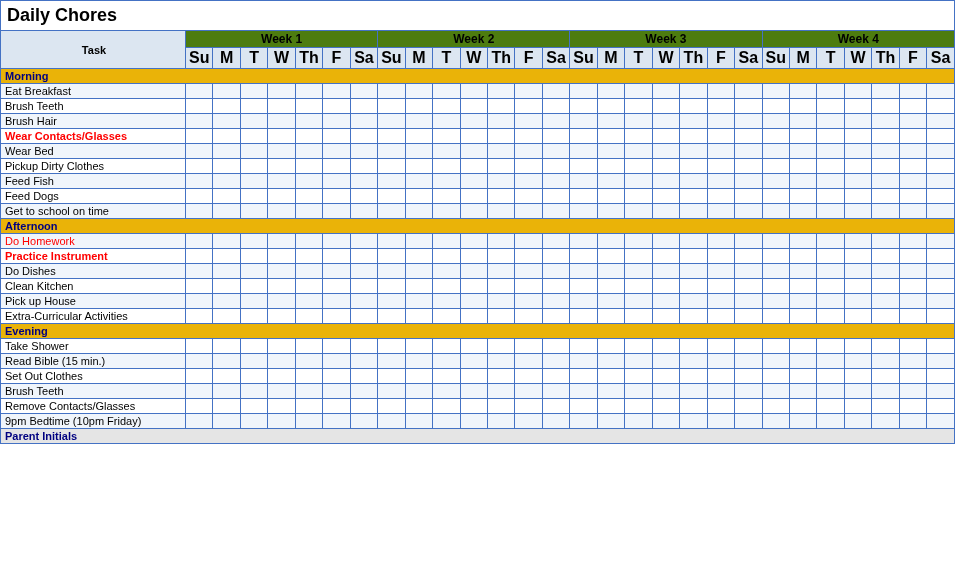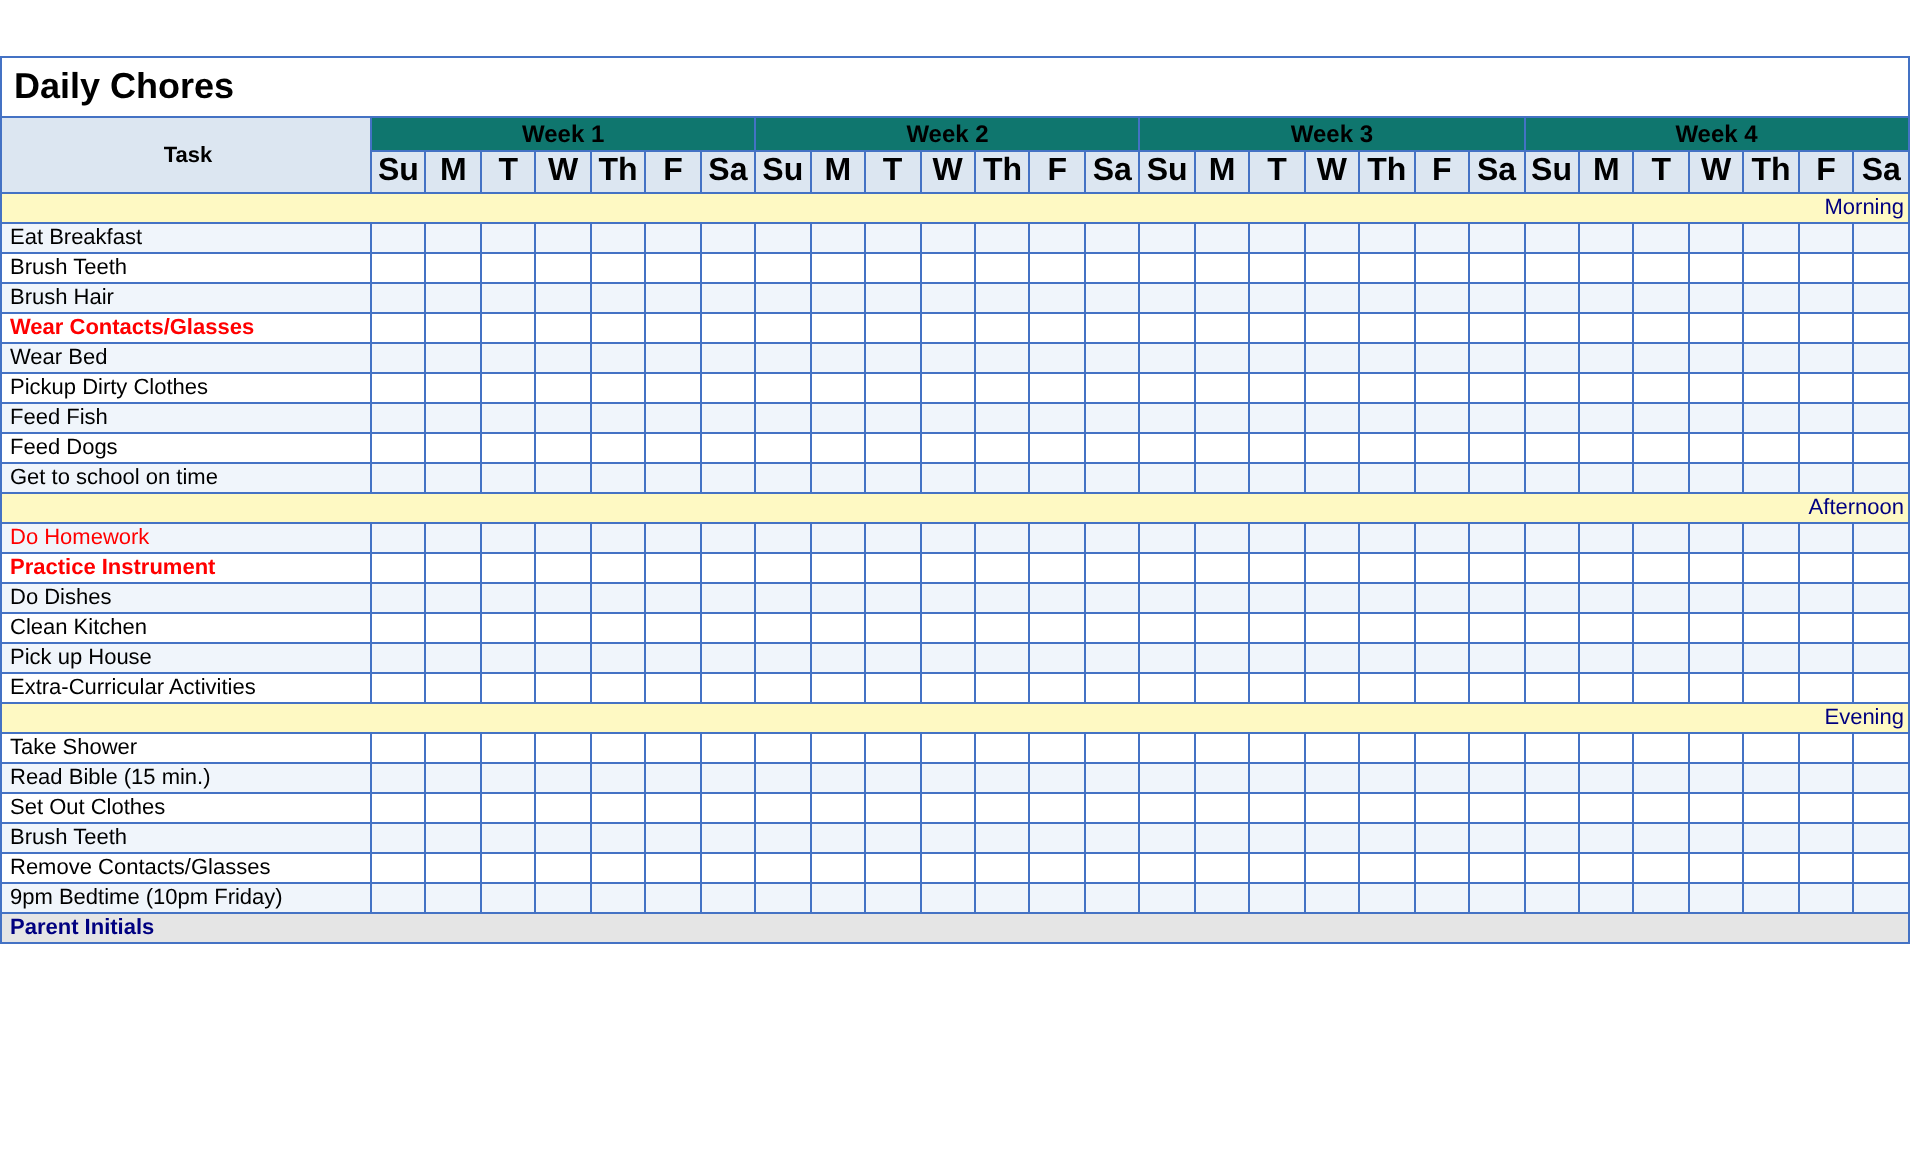--- a/index.html
+++ b/index.html
@@ -10,56 +10,55 @@
       width: 955px;
     }
     .page-title {
       font-size: 18px;
       font-weight: bold;
       color: #000;
       padding: 4px 6px;
       border: 1px solid #4472c4;
       border-bottom: none;
       background: white;
-      margin-top: 28px;
     }
     table {
       border-collapse: collapse;
       width: 100%;
       table-layout: fixed;
     }
     th, td {
       border: 1px solid #4472c4;
       text-align: center;
       padding: 1px 2px;
       font-size: 11px;
       white-space: nowrap;
       overflow: hidden;
     }
     .task-col {
       width: 185px;
       text-align: left;
       padding-left: 4px;
     }
     .week-header {
-      background-color: #0f766e;
+      background-color: #4d7c0f;
       font-weight: bold;
       font-size: 12px;
     }
     .day-header {
       background-color: #dce6f1;
       font-weight: bold;
       font-size: 16px;
       width: 20px;
     }
     .section-row td {
-      background-color: #fef9c3;
-      font-weight: normal;
+      background-color: #eab308;
+      font-weight: bold;
       color: #000080;
-      text-align: right;
+      text-align: left;
       padding-left: 4px;
     }
     .task-row td {
       background-color: white;
     }
     .task-row:nth-child(even) td {
       background-color: #f0f5fb;
     }
     .footer-row td {
       background-color: #dce6f1;

